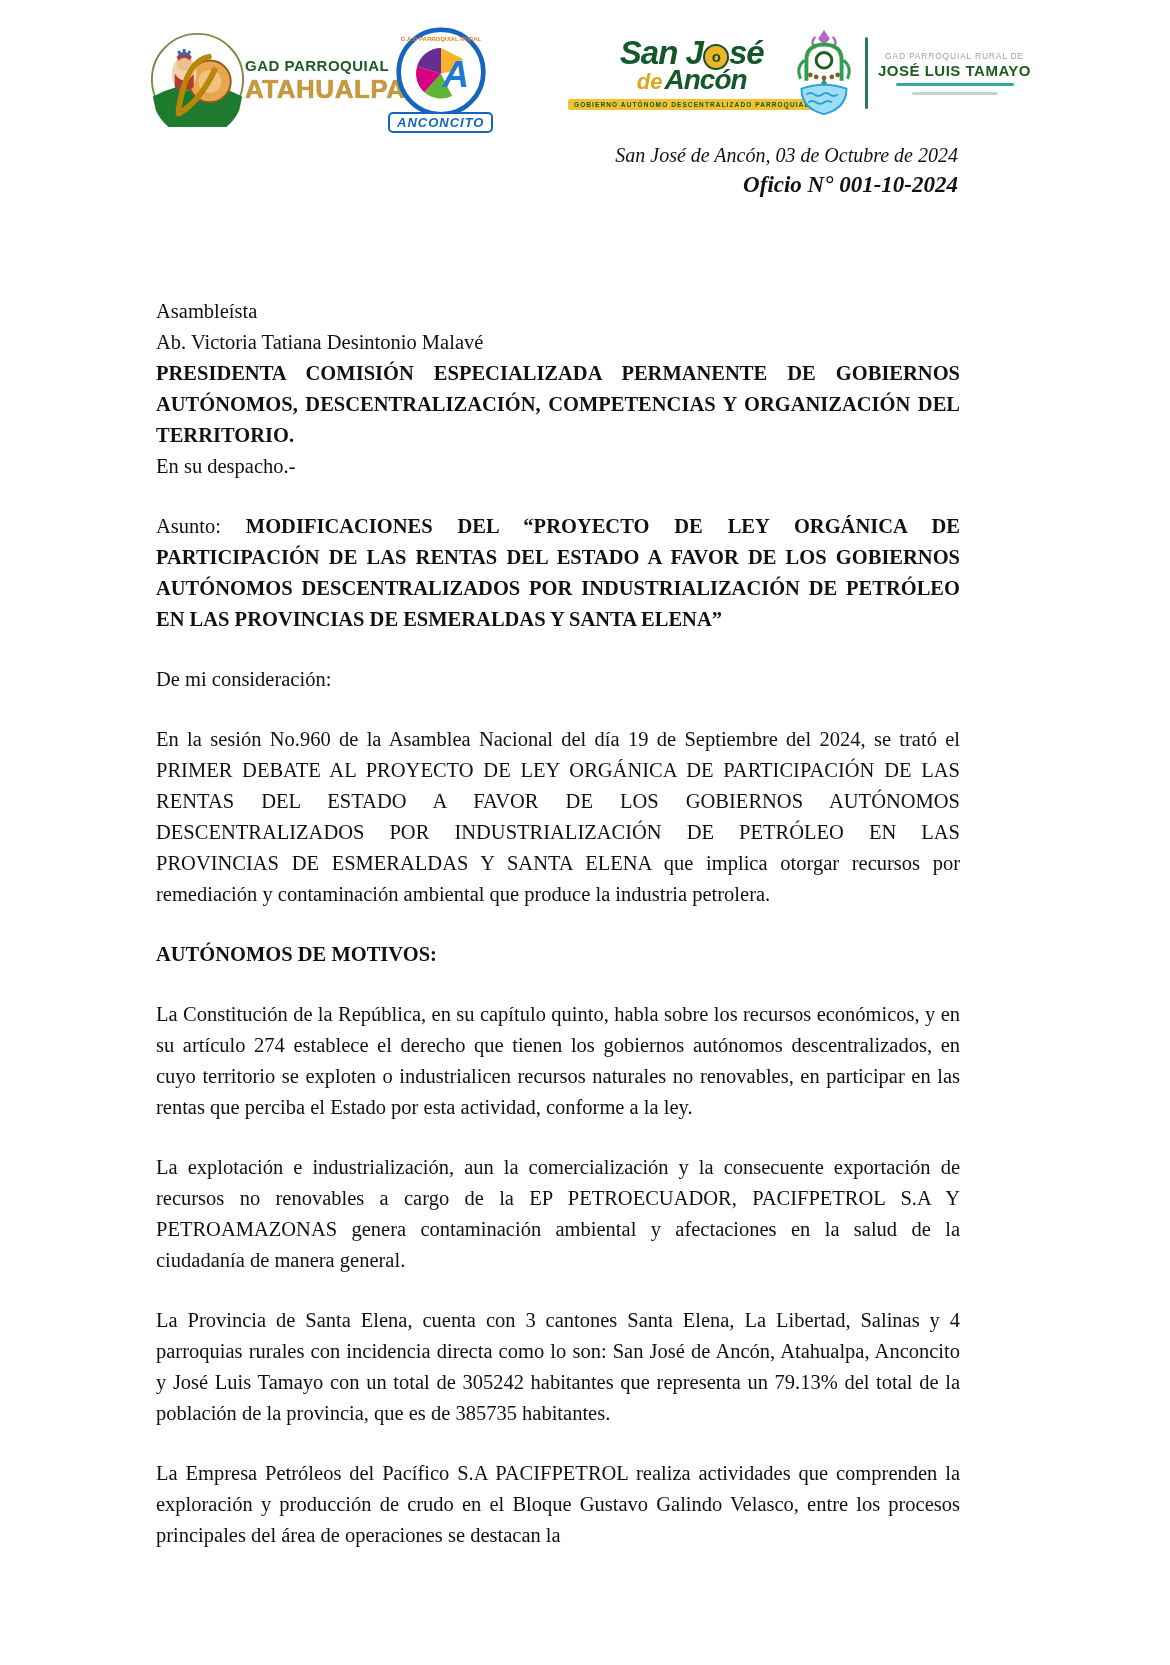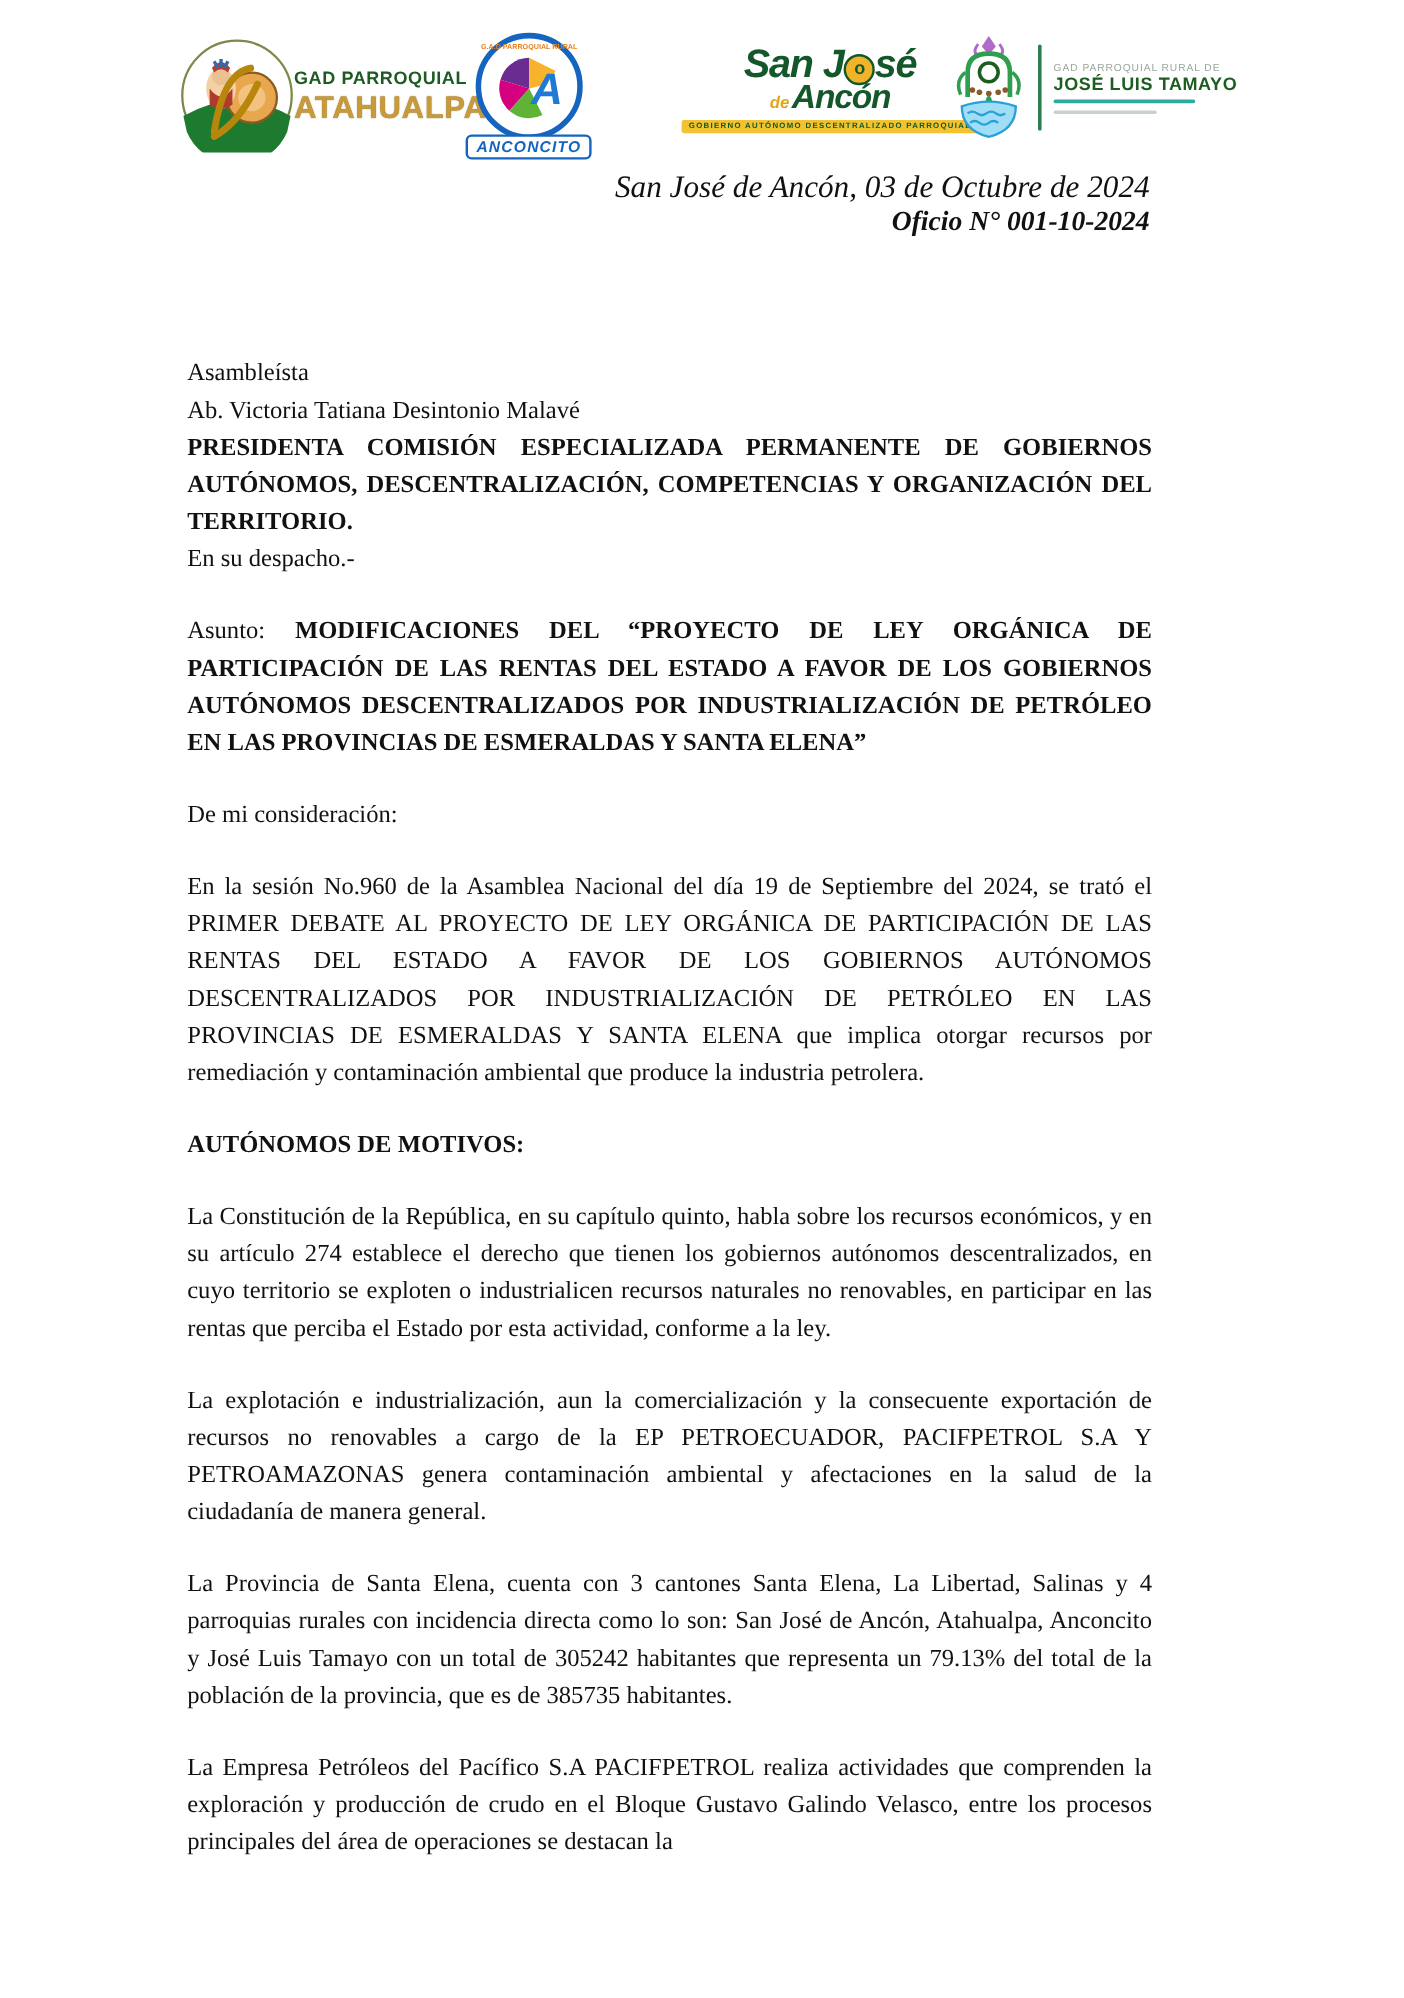--- a/index.html
+++ b/index.html
@@ -35,40 +35,40 @@
     padding: 1px 7px;
     font-family: "Liberation Sans", sans-serif; font-weight: bold; font-style: italic;
     font-size: 13px; color: #1565c0; letter-spacing: 1px;
   }
 
   
   .logo-sanjose { left: 568px; top: 36px; flex-direction: column; align-items: center; gap: 0; }
   .sj-line1 { font-family: "Liberation Sans", sans-serif; font-weight: bold; font-style: italic; font-size: 33px; color: #14572b; line-height: 1; letter-spacing: -1px; }
   .sj-sun { display: inline-block; width: 26px; height: 26px; background: #f0b429; border: 2px solid #14572b; border-radius: 50%; color: #14572b; font-size: 15px; text-align: center; line-height: 22px; vertical-align: 2px; font-style: normal; }
   .sj-line2 { font-family: "Liberation Sans", sans-serif; line-height: 1; margin-top: -4px; }
-  .sj-de { font-weight: bold; font-style: italic; font-size: 14px; color: #e0a51e; margin-right: 2px; }
+  .sj-de { font-weight: bold; font-style: italic; font-size: 22px; color: #e0a51e; margin-right: 2px; }
   .sj-ancon { font-weight: bold; font-style: italic; font-size: 28px; color: #14572b; letter-spacing: -1px; }
   .sj-banner {
     margin-top: 5px; background: #f2c230; border-radius: 2px;
     padding: 2px 6px; font-family: "Liberation Sans", sans-serif; font-weight: bold;
     font-size: 6.5px; color: #14572b; letter-spacing: 1.1px; white-space: nowrap;
   }
 
   
   .logo-jlt { left: 793px; top: 28px; gap: 10px; }
   .jlt-divider { width: 3px; height: 72px; background: #2e7d4f; border-radius: 2px; }
-  .jlt-text { display: flex; flex-direction: column; align-items: flex-start; }
+  .jlt-text { display: flex; flex-direction: column; align-items: center; }
   .jlt-line1 { font-family: "Liberation Sans", sans-serif; font-size: 8.5px; color: #9aa79b; letter-spacing: .8px; }
   .jlt-line2 { font-family: "Liberation Sans", sans-serif; font-weight: bold; font-size: 15px; color: #1b5e20; letter-spacing: .5px; margin-top: 1px; }
   .jlt-rule { width: 118px; height: 3px; background: #2fa8a0; border-radius: 2px; margin-top: 4px; }
   .jlt-tagline-bar { width: 86px; height: 3px; background: #c9d2c9; border-radius: 2px; margin-top: 6px; }
 
   
   .dateline { position: absolute; right: 212px; top: 141px; text-align: right; line-height: 29px; }
-  .place-date { font-style: italic; font-size: 26px; color: #111; }
+  .place-date { font-style: italic; font-size: 20px; color: #111; }
   .oficio-number { font-style: italic; font-weight: bold; font-size: 23px; color: #111; }
 
   
   .content { position: absolute; left: 156px; top: 296px; width: 804px; font-size: 20.5px; line-height: 31px; color: #111; }
   .content .block { margin: 0 0 29px 0; }
   .content p { text-align: justify; }
   .content .nojust { text-align: left; }
   .bold { font-weight: bold; }
   .addr-title { font-weight: bold; text-align: justify; }
   .section-heading { font-weight: bold; }

